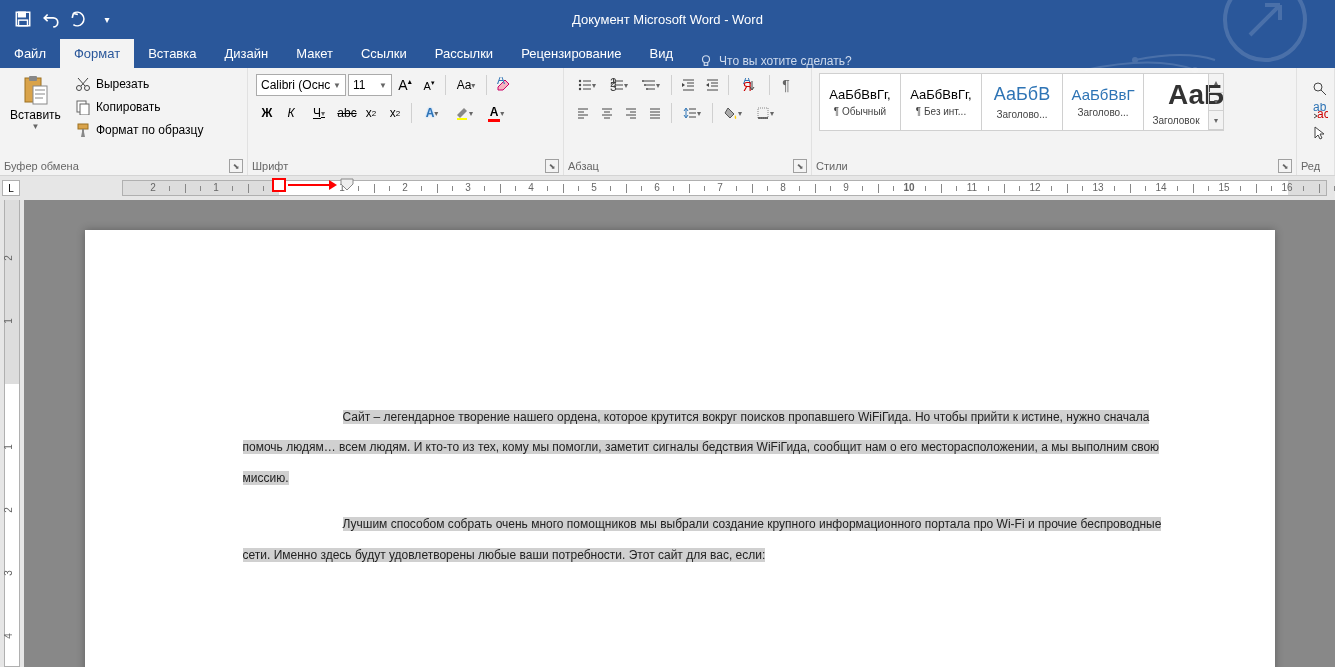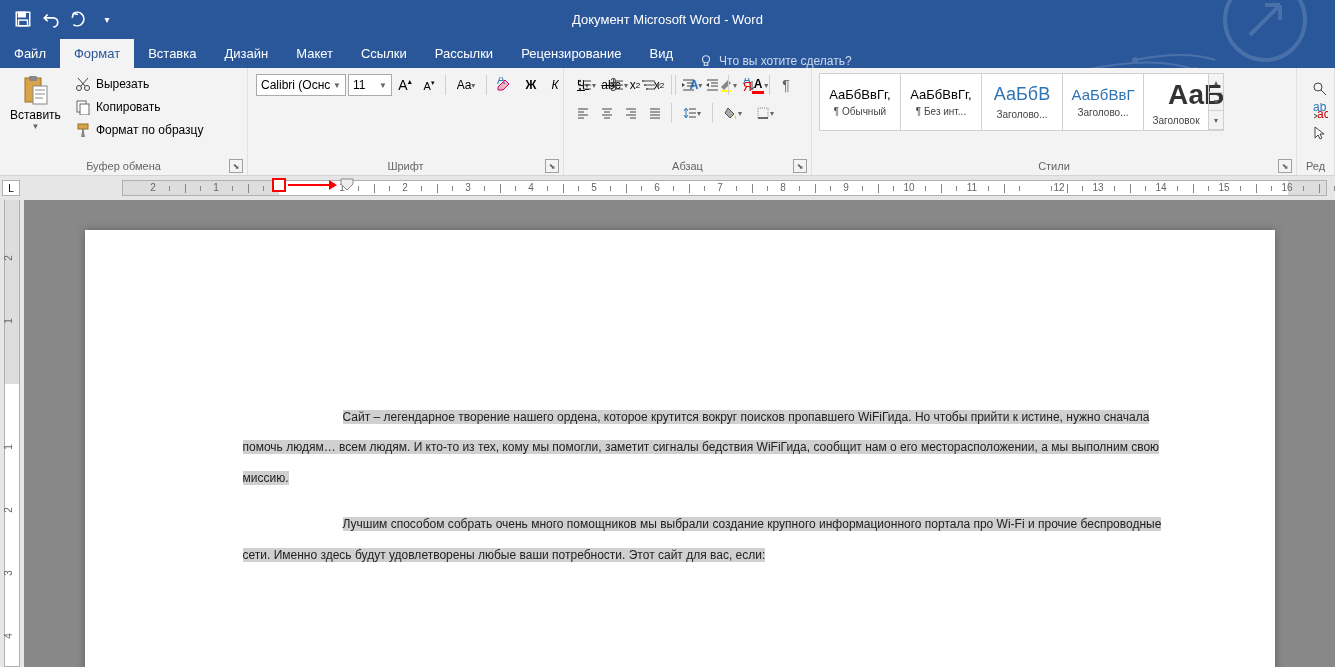--- a/index.html
+++ b/index.html
@@ -10,21 +10,21 @@
 .title{position:absolute;left:50%;transform:translateX(-50%);color:#fff;font-size:13px;}
 .watermark{position:absolute;right:0;top:0;width:400px;height:75px;opacity:.15;pointer-events:none;}
 .tabs{height:30px;background:#2a579a;display:flex;align-items:end;}
 .tab{padding:7px 14px;color:#fff;cursor:pointer;font-size:13px;}
 .tab.active{background:#f3f3f3;color:#2a579a;}
 .tellme{display:flex;align-items:center;color:#cfdbed;gap:6px;padding:0 12px;}
 .tellme svg{width:14px;height:14px;}
 .ribbon{height:108px;background:#f3f3f3;border-bottom:1px solid #d4d4d4;display:flex;}
 .group{border-right:1px solid #e1e1e1;display:flex;flex-direction:column;position:relative;padding:2px 4px 0 4px;}
 .group-body{flex:1;display:flex;align-items:flex-start;}
-.group-label{text-align:center;font-size:11px;color:#666;padding-bottom:3px;position:relative;}
+.group-label{text-align:left;font-size:11px;color:#666;padding-bottom:3px;position:relative;}
 .launcher{position:absolute;right:4px;bottom:2px;width:14px;height:14px;border:1px solid #a0a0a0;font-size:8px;color:#666;display:flex;align-items:center;justify-content:center;cursor:pointer;}
 .bigbtn{display:flex;flex-direction:column;align-items:center;padding:4px 6px;cursor:pointer;}
 .bigbtn .icon{width:32px;height:32px;margin-bottom:2px;}
 .smallbtn{display:flex;align-items:center;gap:5px;padding:2px 4px;cursor:pointer;}
 .smallbtn .icon{width:16px;height:16px;}
 .vstack{display:flex;flex-direction:column;gap:3px;padding:4px 4px;}
 .font-row{display:flex;align-items:center;gap:2px;}
 .font-name{width:90px;height:22px;border:1px solid #ababab;background:#fff;padding:0 4px;display:flex;align-items:center;justify-content:space-between;font-size:11px;}
 .font-size{width:44px;height:22px;border:1px solid #ababab;background:#fff;padding:0 4px;display:flex;align-items:center;justify-content:space-between;font-size:11px;}
 .rbtn{width:22px;height:22px;display:flex;align-items:center;justify-content:center;cursor:pointer;border:1px solid transparent;}
@@ -155,21 +155,21 @@
             </svg>
           <span>Формат по образцу</span>
         </div>
       </div>
     </div>
     <div class="group-label">Буфер обмена</div>
     <div class="launcher">⬊</div>
   </div>
 
   <div class="group" style="width:316px">
-    <div class="group-body" style="gap:6px;padding:4px">
+    <div class="group-body" style="flex-direction:column;gap:6px;padding:4px">
       <div class="font-row">
         <div class="font-name">
             <span>Calibri (Оснс</span>
             <span class="dd">▼</span>
           </div>
         <div class="font-size">
             <span>11</span>
             <span class="dd">▼</span>
           </div>
         <div class="rbtn" title="grow">
@@ -432,29 +432,29 @@
       <div style="position: absolute; left: 628.5px; top: 3px; width: 1px; height: 9px; background: rgb(136, 136, 136);"></div>
       <div style="position: absolute; left: 644.25px; top: 5px; width: 1px; height: 5px; background: rgb(136, 136, 136);"></div>
       <div class="num" style="left: 660px;">8</div>
       <div style="position: absolute; left: 675.75px; top: 5px; width: 1px; height: 5px; background: rgb(136, 136, 136);"></div>
       <div style="position: absolute; left: 691.5px; top: 3px; width: 1px; height: 9px; background: rgb(136, 136, 136);"></div>
       <div style="position: absolute; left: 707.25px; top: 5px; width: 1px; height: 5px; background: rgb(136, 136, 136);"></div>
       <div class="num" style="left: 723px;">9</div>
       <div style="position: absolute; left: 738.75px; top: 5px; width: 1px; height: 5px; background: rgb(136, 136, 136);"></div>
       <div style="position: absolute; left: 754.5px; top: 3px; width: 1px; height: 9px; background: rgb(136, 136, 136);"></div>
       <div style="position: absolute; left: 770.25px; top: 5px; width: 1px; height: 5px; background: rgb(136, 136, 136);"></div>
-      <div class="num" style="left: 786px;">10</div>
+      <div class="num" style="left: 786px; font-weight: bold;">10</div>
       <div style="position: absolute; left: 801.75px; top: 5px; width: 1px; height: 5px; background: rgb(136, 136, 136);"></div>
       <div style="position: absolute; left: 817.5px; top: 3px; width: 1px; height: 9px; background: rgb(136, 136, 136);"></div>
       <div style="position: absolute; left: 833.25px; top: 5px; width: 1px; height: 5px; background: rgb(136, 136, 136);"></div>
       <div class="num" style="left: 849px;">11</div>
       <div style="position: absolute; left: 864.75px; top: 5px; width: 1px; height: 5px; background: rgb(136, 136, 136);"></div>
       <div style="position: absolute; left: 880.5px; top: 3px; width: 1px; height: 9px; background: rgb(136, 136, 136);"></div>
       <div style="position: absolute; left: 896.25px; top: 5px; width: 1px; height: 5px; background: rgb(136, 136, 136);"></div>
-      <div class="num" style="left: 936px;">12</div>
+      <div class="num" style="left: 912px;">12</div>
       <div style="position: absolute; left: 927.75px; top: 5px; width: 1px; height: 5px; background: rgb(136, 136, 136);"></div>
       <div style="position: absolute; left: 943.5px; top: 3px; width: 1px; height: 9px; background: rgb(136, 136, 136);"></div>
       <div style="position: absolute; left: 959.25px; top: 5px; width: 1px; height: 5px; background: rgb(136, 136, 136);"></div>
       <div class="num" style="left: 975px;">13</div>
       <div style="position: absolute; left: 990.75px; top: 5px; width: 1px; height: 5px; background: rgb(136, 136, 136);"></div>
       <div style="position: absolute; left: 1006.5px; top: 3px; width: 1px; height: 9px; background: rgb(136, 136, 136);"></div>
       <div style="position: absolute; left: 1022.25px; top: 5px; width: 1px; height: 5px; background: rgb(136, 136, 136);"></div>
       <div class="num" style="left: 1038px;">14</div>
       <div style="position: absolute; left: 1053.75px; top: 5px; width: 1px; height: 5px; background: rgb(136, 136, 136);"></div>
       <div style="position: absolute; left: 1069.5px; top: 3px; width: 1px; height: 9px; background: rgb(136, 136, 136);"></div>

